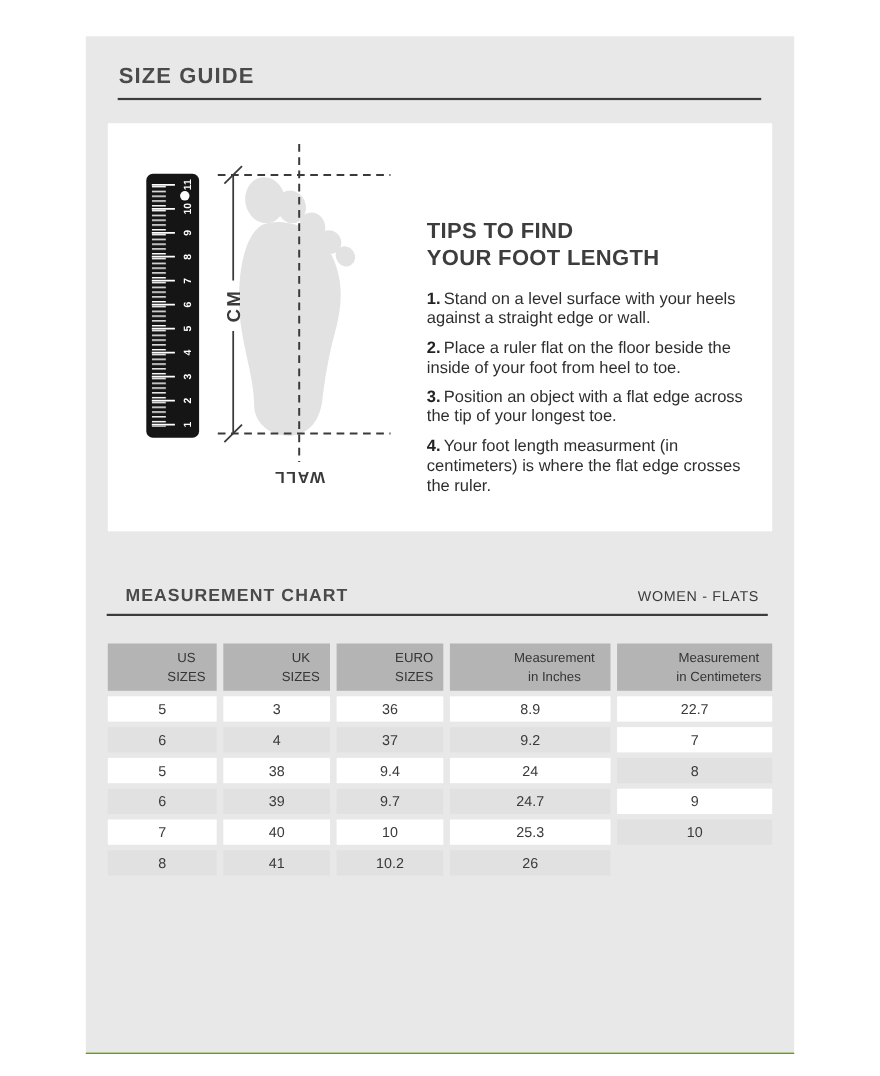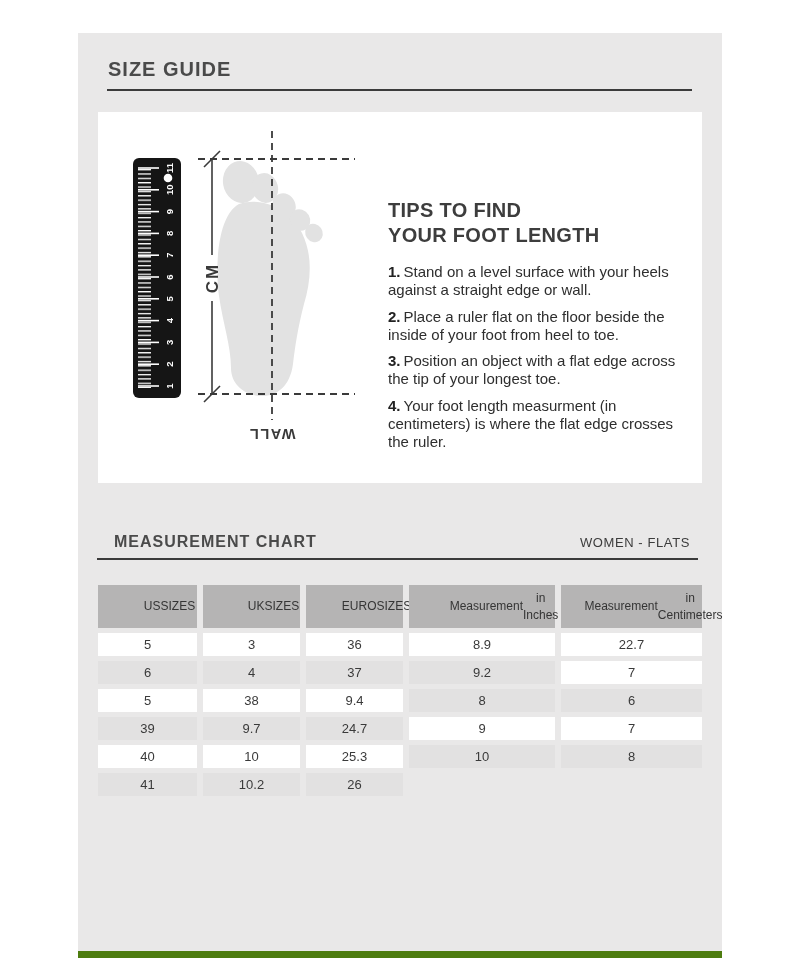--- a/index.html
+++ b/index.html
@@ -1,20 +1,20 @@
 <!DOCTYPE html>
 <html><head>
 <meta charset="utf-8">
 <style>
   * { box-sizing: border-box; margin: 0; padding: 0; }
   html,body { width: 800px; height: 978px; background: #ffffff;
               font-family: "Liberation Sans", sans-serif; position: relative; }
 
   .panel { position: absolute; left: 78px; top: 33px; width: 644px; height: 925px;
-           background: #e9e8e8; border-bottom: 7px solid #4d7c0f; }
+           background: #e9e8e8; border-bottom: 1px solid #4d7c0f; }
 
   .sg-title { position: absolute; left: 30px; top: 25px; font-size: 20px; font-weight: 700;
               color: #4a4a4a; letter-spacing: 1px; }
   .sg-rule { position: absolute; left: 29px; right: 30px; top: 56px; height: 0;
              border-top: 2px solid #3b3b3b; }
 
   .card { position: absolute; left: 20px; top: 79px; width: 604px; height: 371px;
           background: #ffffff; }
   .illustration { position: absolute; left: 7px; top: 16px; width: 280px; height: 330px; }
 
@@ -28,21 +28,21 @@
   .chart-head { position: absolute; left: 36px; right: 32px; top: 500px; display: flex;
                 align-items: baseline; justify-content: space-between; }
   .chart-title { font-size: 16px; font-weight: 700; color: #4a4a4a; letter-spacing: 1px; }
   .chart-cat { font-size: 13px; font-weight: 400; color: #3c3c3c; letter-spacing: 0.6px; }
   .chart-rule { position: absolute; left: 19px; right: 24px; top: 525px; height: 0;
                 border-top: 2px solid #3b3b3b; }
 
   .size-table { position: absolute; left: 20px; top: 552px; width: 604px;
                 display: grid; grid-template-columns: 99px 97px 97px 146px 141px;
                 column-gap: 6px; row-gap: 5px; }
-  .hcell { background: #b5b4b4; height: 43px; display: flex; flex-direction: row;
+  .hcell { background: #b5b4b4; height: 43px; display: flex; flex-direction: column;
            align-items: center; justify-content: center; font-size: 12px; color: #353535;
            line-height: 1.35; text-align: center; padding-left: 44px; }
   .cell { height: 23px; display: flex; align-items: center; justify-content: center;
           font-size: 13px; color: #3a3a3a; }
   .row-odd  { background: #ffffff; }
   .row-even { background: #e2e1e1; }
 
   svg text { font-family: "Liberation Sans", sans-serif; }
 </style>
 </head>
@@ -174,20 +174,21 @@
 
     <div class="cell row-even">6</div>
     <div class="cell row-even">4</div>
     <div class="cell row-even">37</div>
     <div class="cell row-even">9.2</div>
 
     <div class="cell row-odd">7</div>
     <div class="cell row-odd">5</div>
     <div class="cell row-odd">38</div>
     <div class="cell row-odd">9.4</div>
+    <div class="cell row-odd">24</div>
 
     <div class="cell row-even">8</div>
     <div class="cell row-even">6</div>
     <div class="cell row-even">39</div>
     <div class="cell row-even">9.7</div>
     <div class="cell row-even">24.7</div>
 
     <div class="cell row-odd">9</div>
     <div class="cell row-odd">7</div>
     <div class="cell row-odd">40</div>

